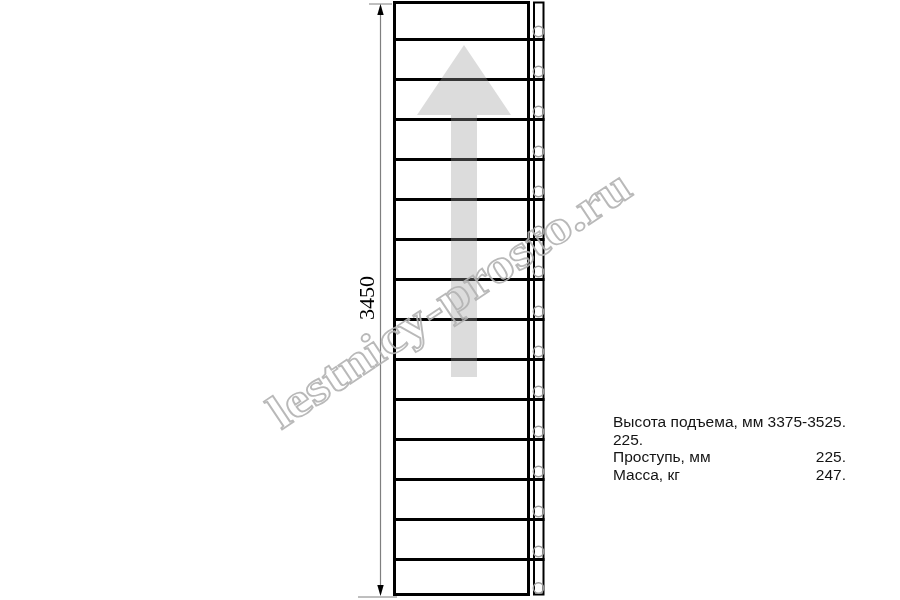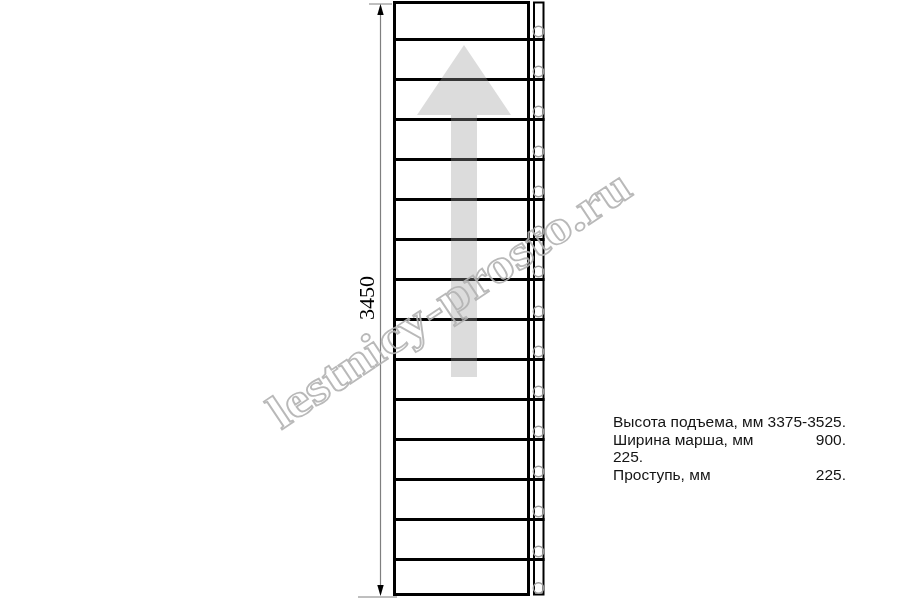--- a/index.html
+++ b/index.html
@@ -92,24 +92,24 @@
 
     <text class="wm-text" x="458" y="312" text-anchor="middle" transform="rotate(-33.7 458 312)" textLength="425" lengthAdjust="spacingAndGlyphs" stroke-width="1.7" stroke="#b2b2b2">lestnicy-prosto.ru</text>
   </svg>
 
   <div class="specs">
     <div class="spec-row">
       <span class="spec-label">Высота подъема, мм</span>
       <span class="spec-value">3375-3525.</span>
     </div>
     <div class="spec-row">
-      <span class="spec-label">Ширина марша, мм</span>
-      <span class="spec-value">900.</span>
-    </div>
-    <div class="spec-row">
       <span class="spec-value">225.</span>
     </div>
     <div class="spec-row">
       <span class="spec-label">Проступь, мм</span>
       <span class="spec-value">225.</span>
     </div>
+    <div class="spec-row">
+      <span class="spec-label">Масса, кг</span>
+      <span class="spec-value">247.</span>
+    </div>
   </div>
 </div>
 
 </body></html>

